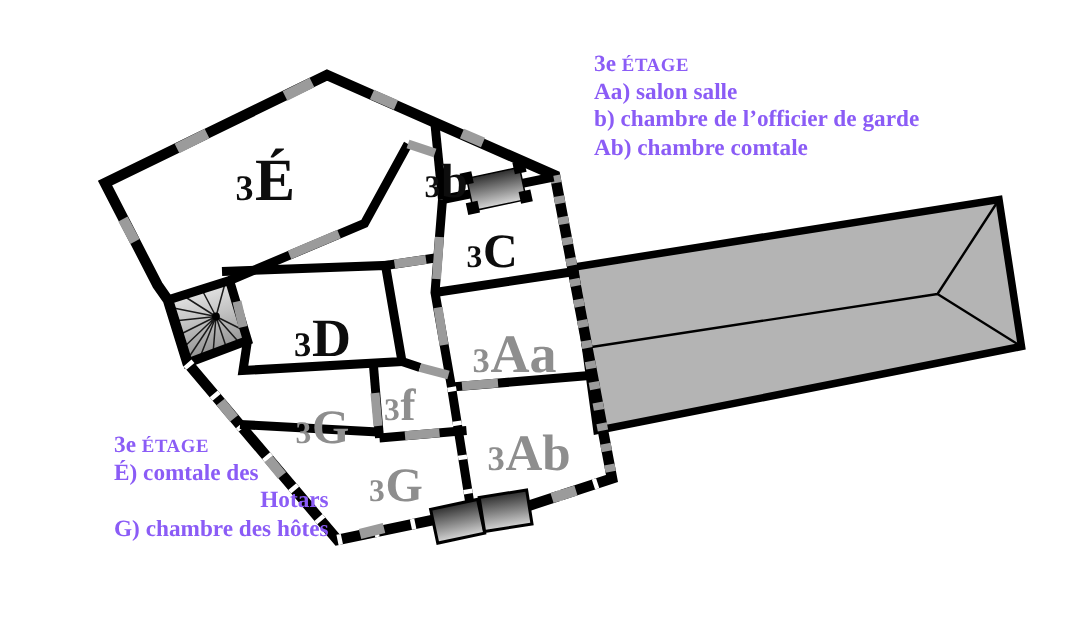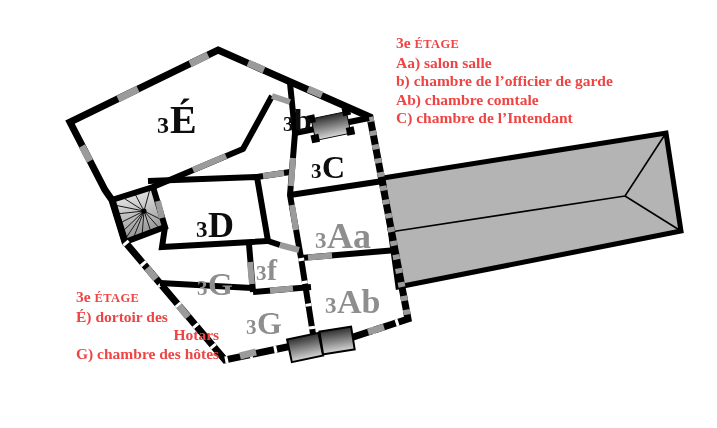--- a/index.html
+++ b/index.html
@@ -6,21 +6,21 @@
   .canvas{
     position:relative;
     width:717px;height:428px;
     background:#ffffff;
     font-family:"Liberation Serif", serif;
     overflow:hidden;
   }
   svg{position:absolute;left:0;top:0;}
   .legend{
     position:absolute;
-    color:#ef4444;
+    color:#8b5cf6;
     font-weight:bold;
     font-size:15.5px;
     line-height:18.5px;
     white-space:nowrap;
   }
   .legend .caps{font-size:12.5px;letter-spacing:.4px;}
   .legend .indent{padding-left:27px;text-align:right;}
   .rl{font-weight:bold;}
   .rl-gray{fill:#8e8e8e;}
   .rl-black{fill:#0d0d0d;}
@@ -161,23 +161,22 @@
       <text class="rl rl-gray" x="246" y="334" font-size="21">3</text>
       <text class="rl rl-gray" x="257" y="334" font-size="32">G</text>
     </g>
   </svg>
 
   <div class="legend" style="left:396px;top:34px;">
     <div><span>3e</span>&nbsp;<span class="caps">ÉTAGE</span></div>
     <div>Aa) salon salle</div>
     <div>b) chambre de l’officier de garde</div>
     <div>Ab) chambre comtale</div>
-    <div>C) chambre de l’Intendant</div>
   </div>
 
   <div class="legend" style="left:76px;top:288px;">
     <div><span>3e</span>&nbsp;<span class="caps">ÉTAGE</span></div>
-    <div>É) dortoir des</div>
+    <div>É) comtale des</div>
     <div class="indent">Hotars</div>
     <div>G) chambre des hôtes</div>
   </div>
 
 </div>
 
 </body></html>

